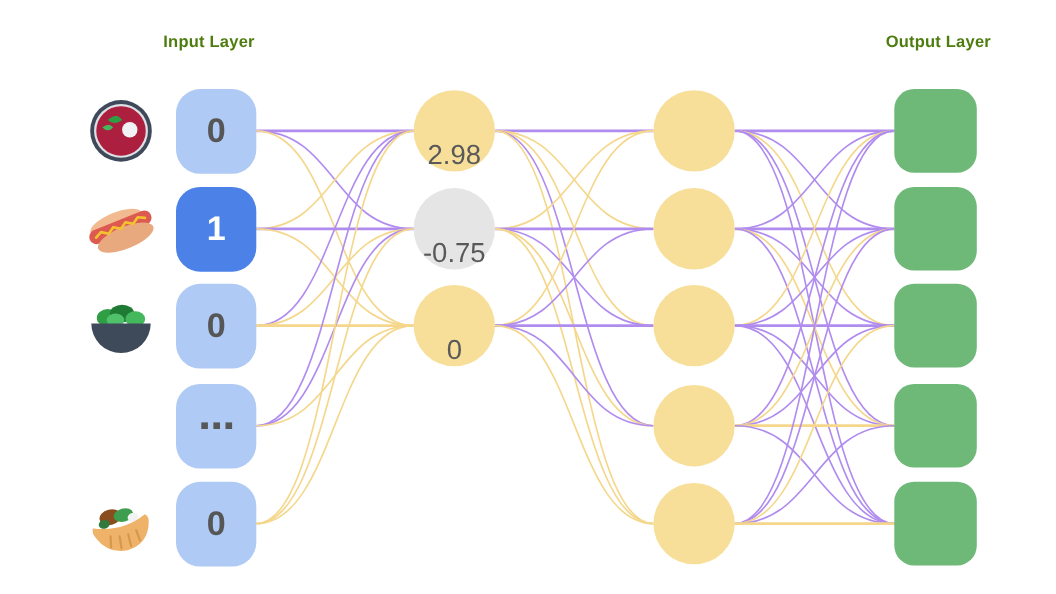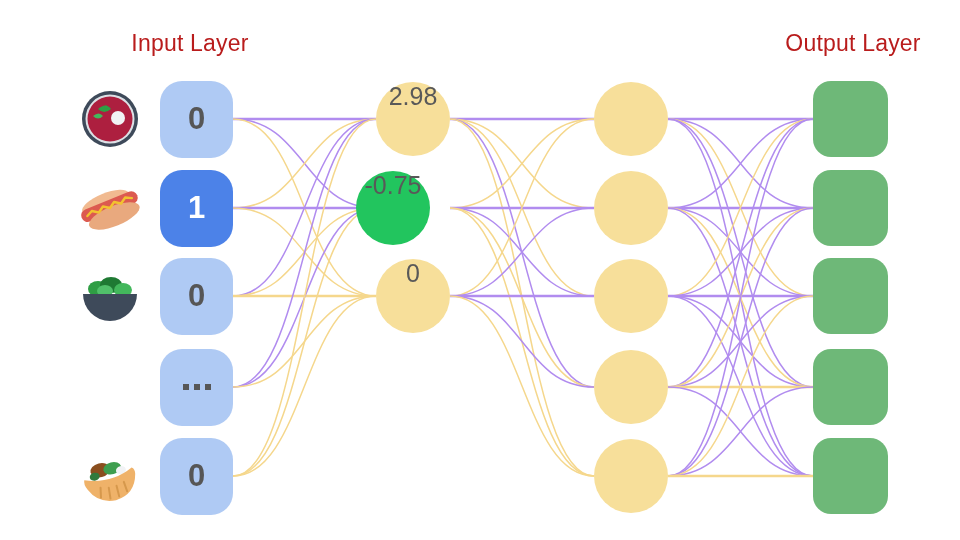--- a/index.html
+++ b/index.html
@@ -3,32 +3,32 @@
 <meta charset="utf-8">
 <style>
   html,body{margin:0;padding:0;background:#ffffff;}
   .canvas{
     position:relative;width:960px;height:540px;background:#ffffff;overflow:hidden;
     font-family:"Liberation Sans",sans-serif;
   }
   #edges{position:absolute;left:0;top:0;width:960px;height:540px;}
   .layer-title{
     position:absolute;top:30px;width:260px;text-align:center;
-    font-size:23px;font-weight:normal;color:#b91c1c;letter-spacing:.2px;
+    font-size:15px;font-weight:bold;color:#4d7c0f;letter-spacing:.2px;
   }
   .node-layer{position:absolute;left:0;top:0;width:960px;height:540px;}
   .input-node{
     position:absolute;width:73px;height:77px;border-radius:22px;
     display:flex;align-items:center;justify-content:center;
     font-size:31px;font-weight:bold;color:#565656;
   }
   .input-node.active{color:#ffffff;}
   .circle-node{
     position:absolute;width:74px;height:74px;border-radius:50%;
-    display:flex;align-items:flex-start;justify-content:center;
+    display:flex;align-items:flex-end;justify-content:center;
     font-size:25px;color:#595959;
   }
   .output-node{position:absolute;width:75px;height:76px;border-radius:18px;}
   .row-icon{position:absolute;width:64px;height:64px;}
   .dots{display:flex;gap:5px;align-items:center;}
   .dot{width:6px;height:6px;background:#575757;}
 </style>
 </head>
 <body>
 
@@ -158,21 +158,21 @@
       </div>
       <svg viewBox="0 0 64 64" class="row-icon" style="left: 78px; top: 444px;">
         <use href="#icon-pita" xlink:href="#icon-pita"></use>
       </svg>
       <div class="input-node" style="left: 160px; top: 437.5px; background: rgb(175, 202, 244);">
         <span>0</span>
       </div>
       <div class="circle-node" style="left: 376px; top: 82px; background: rgb(247, 223, 154);">
         <span>2.98</span>
       </div>
-      <div class="circle-node" style="left: 356px; top: 171px; background: #22c55e;">
+      <div class="circle-node" style="left: 376px; top: 171px; background: #e5e5e5;">
         <span>-0.75</span>
       </div>
       <div class="circle-node" style="left: 376px; top: 259px; background: rgb(247, 223, 154);">
         <span>0</span>
       </div>
       <div class="circle-node" style="left: 594px; top: 82px; background: rgb(247, 223, 154);"></div>
       <div class="circle-node" style="left: 594px; top: 171px; background: rgb(247, 223, 154);"></div>
       <div class="circle-node" style="left: 594px; top: 259px; background: rgb(247, 223, 154);"></div>
       <div class="circle-node" style="left: 594px; top: 350px; background: rgb(247, 223, 154);"></div>
       <div class="circle-node" style="left: 594px; top: 439px; background: rgb(247, 223, 154);"></div>

